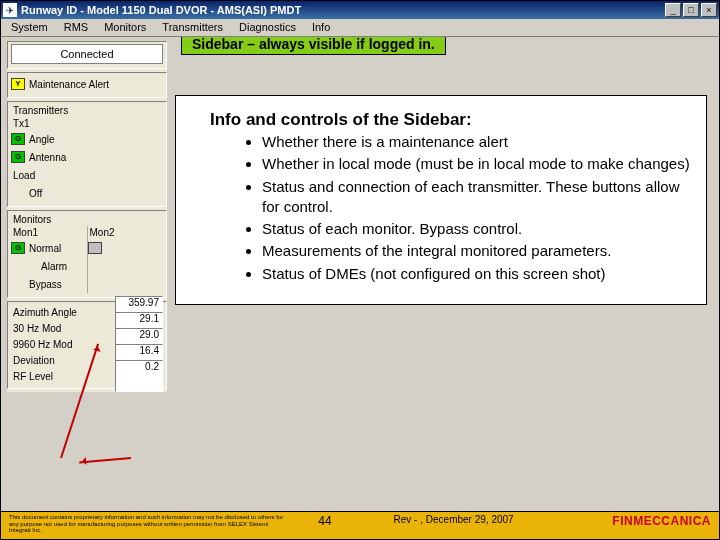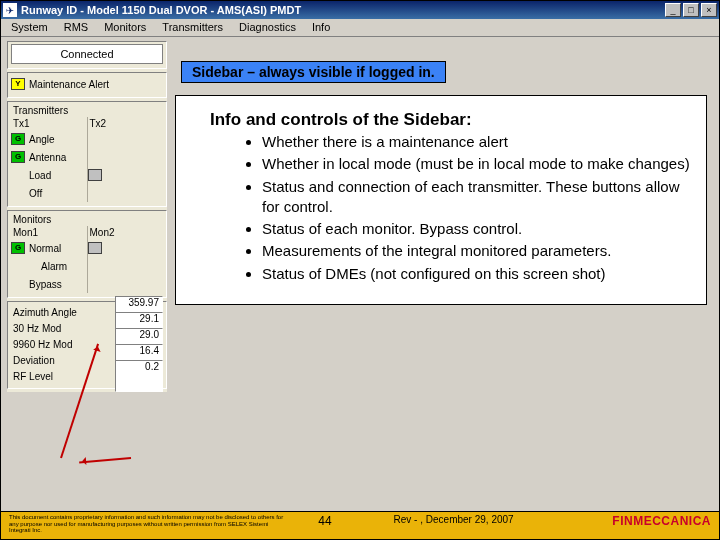--- a/index.html
+++ b/index.html
@@ -96,25 +96,24 @@
     font-family: Arial, sans-serif;
   }
   .content h2 {
     font-size:17px; font-weight:bold; margin-bottom:2px;
   }
   .content ul { list-style: disc; padding-left: 24px; }
   .content li { font-size:15px; line-height:1.35; margin-bottom:2px;margin-left:28px; }
   .callout {
     position:absolute;
     left:180px; top:-4px;
-    background:#3b82f6; border:1px solid #000;
+    background:#84cc16; border:1px solid #000;
     font-size:14px; font-weight:bold;
     padding:2px 10px;
     z-index:5;
-    margin-top:28px;
   }
   
   .arrow-red {
     position:absolute;
     border-top:2px solid #c00000;
     transform-origin: left center;
     z-index:2;
   }
   .arrow-red::after{
     content:""; position:absolute; right:-1px; top:-4px;
@@ -177,34 +176,25 @@
           <div class="lbl">Tx1</div>
           <div class="row">
               <span class="led g">G</span>
               <span class="lbl">Angle</span>
             </div>
           <div class="row">
               <span class="led g">G</span>
               <span class="lbl">Antenna</span>
             </div>
           <div class="row">
-              <span class="lbl" style="margin-left:16px">Load</span>
+              <span class="lbl" style="">Load</span>
             </div>
           <div class="row">
               <span class="lbl" style="margin-left:16px">Off</span>
             </div>
-        </div>
-        <div class="col">
-          <div class="lbl">Tx2</div>
-          <div class="row" style="height:18px"></div>
-          <div class="row" style="height:18px"></div>
-          <div class="row">
-              <span class="led gray"></span>
-            </div>
-          <div class="row" style="height:18px"></div>
         </div>
       </div>
     </div>
 
     <div class="panel">
       <div class="legend">Monitors</div>
       <div class="cols">
         <div class="col">
           <div class="lbl">Mon1</div>
           <div class="row">

